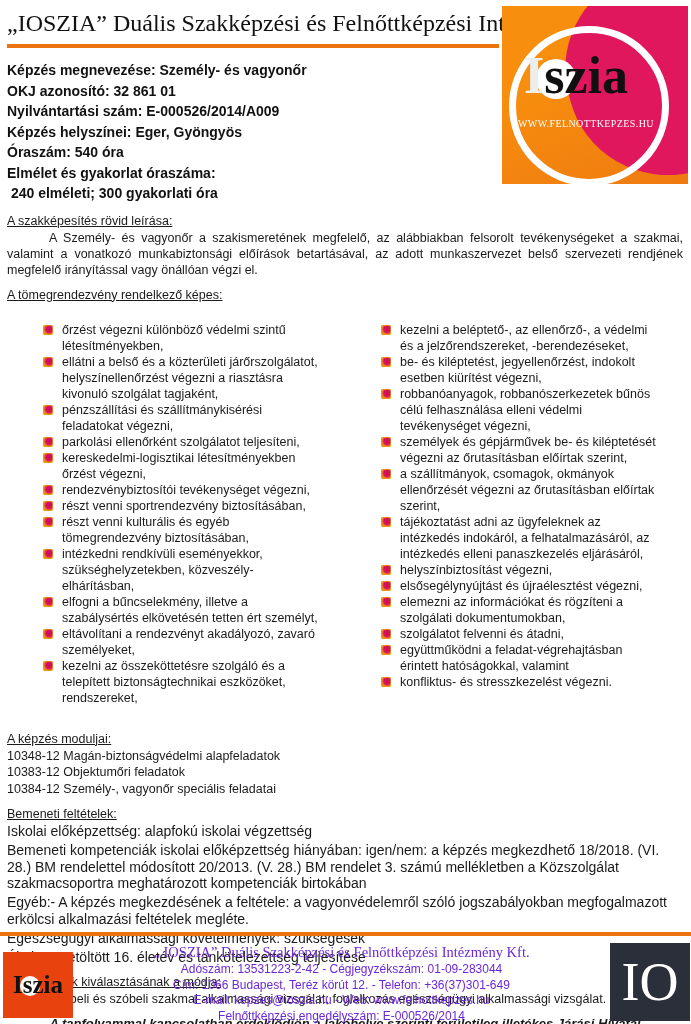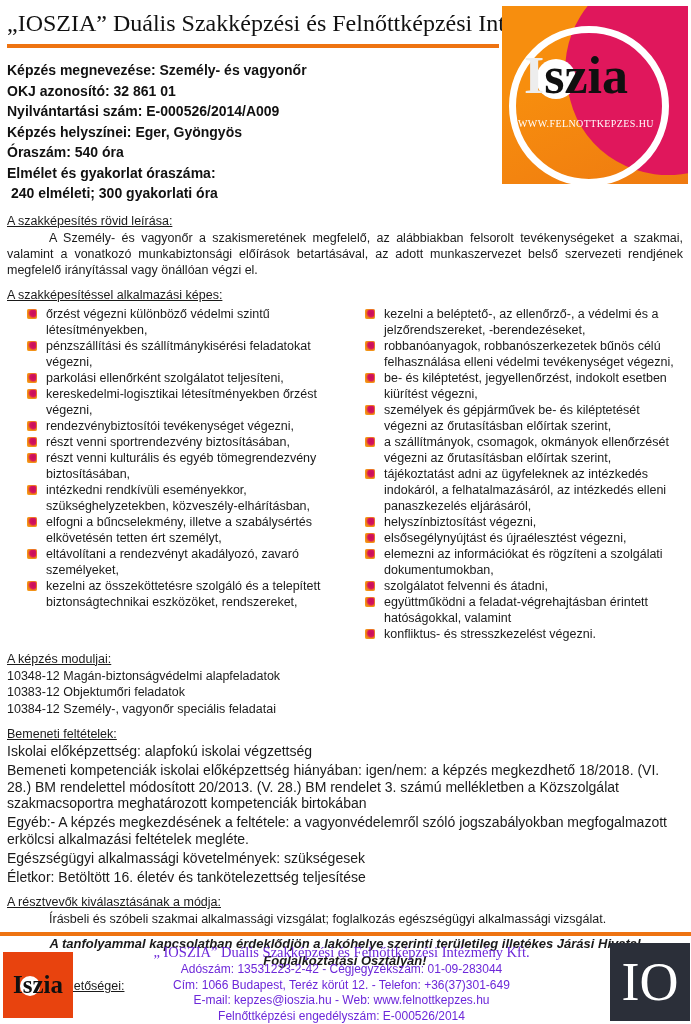--- a/index.html
+++ b/index.html
@@ -29,21 +29,21 @@
   .logo-szia{position:relative;color:#101010;z-index:2;}
   .logo-tagline{position:absolute;top:112px;left:16px;color:#fff;font-size:10px;font-weight:normal;
                 letter-spacing:0.4px;z-index:3;font-family:"Liberation Serif","DejaVu Serif",serif;}
 
   .sec-h{font-size:12.5px;margin:10px 0 2px 0;}
   .sec-h .u{text-decoration:underline;}
   .desc-p{font-size:12.5px;line-height:16px;text-align:justify;text-indent:42px;margin:2px 0 6px 0;}
 
   .cols{display:flex;margin-top:4px;}
   .col{width:50%;box-sizing:border-box;}
-  ul.cap-list{list-style:none;margin:0;padding:0 4px 0 20px;}
+  ul.cap-list{list-style:none;margin:16px;padding:0 4px 0 20px;}
   ul.cap-list li{display:flex;gap:9px;font-size:12.5px;line-height:16px;align-items:flex-start;}
   .bullet-icon{flex:0 0 10px;width:10px;height:10px;margin-top:3px;border-radius:2px;
                background:radial-gradient(circle at 62% 42%,#C40F58 0%,#D6135E 38%,#EE7F17 60%,#F6A21F 100%);
                box-shadow:inset 0 0 0 1px rgba(244,156,24,.6);}
 
   .plain-lines{font-size:12.5px;line-height:16.5px;}
   .entry-lines{font-size:14px;line-height:16.5px;}
   .entry-lines .line{margin-bottom:2.5px;}
   .u{}
 
@@ -91,30 +91,34 @@
       <div class="logo-ring"></div>
       <div class="logo-text">
         <span class="logo-i">I</span><span class="logo-szia-wrap"><span class="logo-dot"></span><span class="logo-szia">szia</span></span>
       </div>
       <div class="logo-tagline">WWW.FELNOTTKEPZES.HU</div>
     </div>
 
     <div class="sec-h"><span class="u">A szakképesítés rövid leírása:</span></div>
     <p class="desc-p">A Személy- és vagyonőr a szakismeretének megfelelő, az alábbiakban felsorolt tevékenységeket a szakmai, valamint a vonatkozó munkabiztonsági előírások betartásával, az adott munkaszervezet belső szervezeti rendjének megfelelő irányítással vagy önállóan végzi el.</p>
 
-    <div class="sec-h"><span class="u">A szakképesítéssel alkalmazási képes:</span></div>
+    <div class="sec-h"><span class="u">A tömegrendezvény rendelkező képes:</span></div>
     <div class="cols">
       <div class="col">
         <ul class="cap-list">
             <li>
               <span class="bullet-icon"></span>
               <span class="bullet-text">őrzést végezni különböző védelmi szintű létesítményekben,</span>
             </li>
             <li>
               <span class="bullet-icon"></span>
+              <span class="bullet-text">ellátni a belső és a közterületi járőrszolgálatot, helyszínellenőrzést végezni a riasztásra kivonuló szolgálat tagjaként,</span>
+            </li>
+            <li>
+              <span class="bullet-icon"></span>
               <span class="bullet-text">pénzszállítási és szállítmánykisérési feladatokat végezni,</span>
             </li>
             <li>
               <span class="bullet-icon"></span>
               <span class="bullet-text">parkolási ellenőrként szolgálatot teljesíteni,</span>
             </li>
             <li>
               <span class="bullet-icon"></span>
               <span class="bullet-text">kereskedelmi-logisztikai létesítményekben őrzést végezni,</span>
             </li>
@@ -149,25 +153,25 @@
           </ul>
       </div>
       <div class="col">
         <ul class="cap-list">
             <li>
               <span class="bullet-icon"></span>
               <span class="bullet-text">kezelni a beléptető-, az ellenőrző-, a védelmi és a jelzőrendszereket, -berendezéseket,</span>
             </li>
             <li>
               <span class="bullet-icon"></span>
+              <span class="bullet-text">be- és kiléptetést, jegyellenőrzést, indokolt esetben kiürítést végezni,</span>
+            </li>
+            <li>
+              <span class="bullet-icon"></span>
               <span class="bullet-text">robbanóanyagok, robbanószerkezetek bűnös célú felhasználása elleni védelmi tevékenységet végezni,</span>
-            </li>
-            <li>
-              <span class="bullet-icon"></span>
-              <span class="bullet-text">be- és kiléptetést, jegyellenőrzést, indokolt esetben kiürítést végezni,</span>
             </li>
             <li>
               <span class="bullet-icon"></span>
               <span class="bullet-text">személyek és gépjárművek be- és kiléptetését végezni az őrutasításban előírtak szerint,</span>
             </li>
             <li>
               <span class="bullet-icon"></span>
               <span class="bullet-text">a szállítmányok, csomagok, okmányok ellenőrzését végezni az őrutasításban előírtak szerint,</span>
             </li>
             <li>

